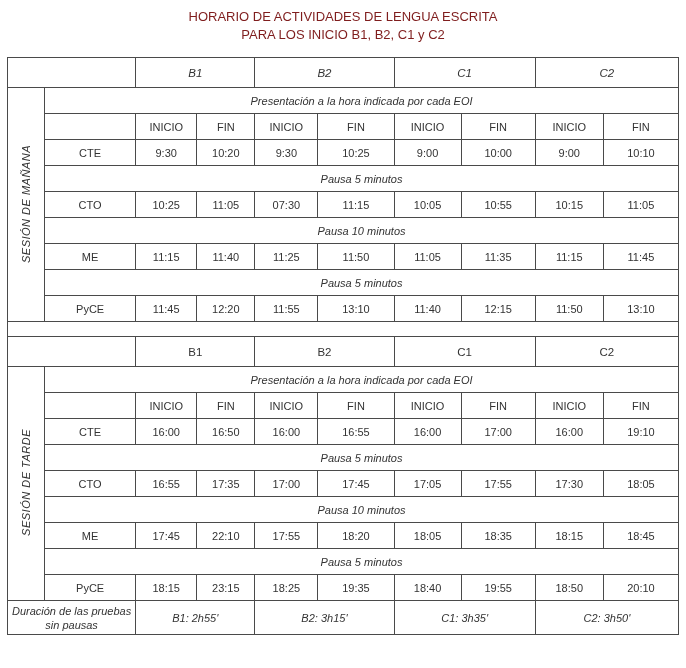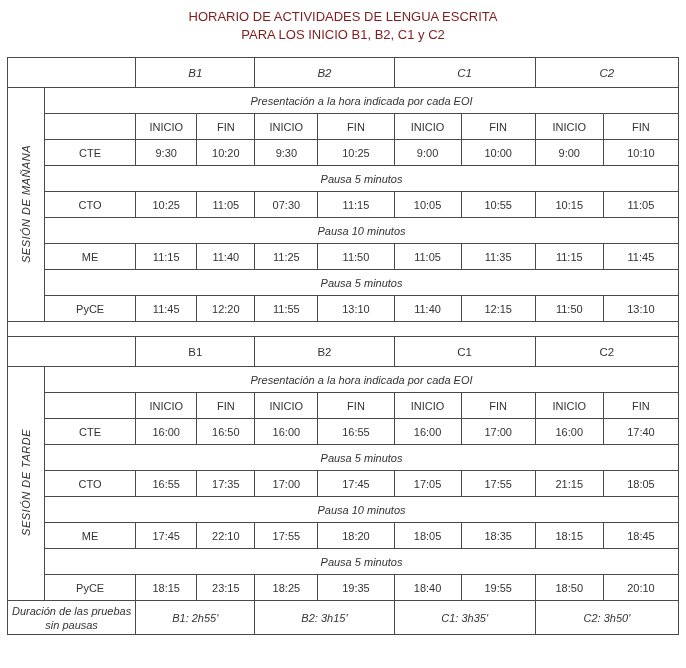--- a/index.html
+++ b/index.html
@@ -199,34 +199,34 @@
           </tr>
           <tr>
             <td class="activity">CTE</td>
             <td class="time">16:00</td>
             <td class="time">16:50</td>
             <td class="time">16:00</td>
             <td class="time">16:55</td>
             <td class="time">16:00</td>
             <td class="time">17:00</td>
             <td class="time">16:00</td>
-            <td class="time">17:40</td>
+            <td class="time">19:10</td>
           </tr>
           <tr>
             <td class="pause" colspan="9">Pausa 5 minutos</td>
           </tr>
           <tr>
             <td class="activity">CTO</td>
             <td class="time">16:55</td>
             <td class="time">17:35</td>
             <td class="time">17:00</td>
             <td class="time">17:45</td>
             <td class="time">17:05</td>
             <td class="time">17:55</td>
-            <td class="time">21:15</td>
+            <td class="time">17:30</td>
             <td class="time">18:05</td>
           </tr>
           <tr>
             <td class="pause" colspan="9">Pausa 10 minutos</td>
           </tr>
           <tr>
             <td class="activity">ME</td>
             <td class="time">17:45</td>
             <td class="time">22:10</td>
             <td class="time">17:55</td>

